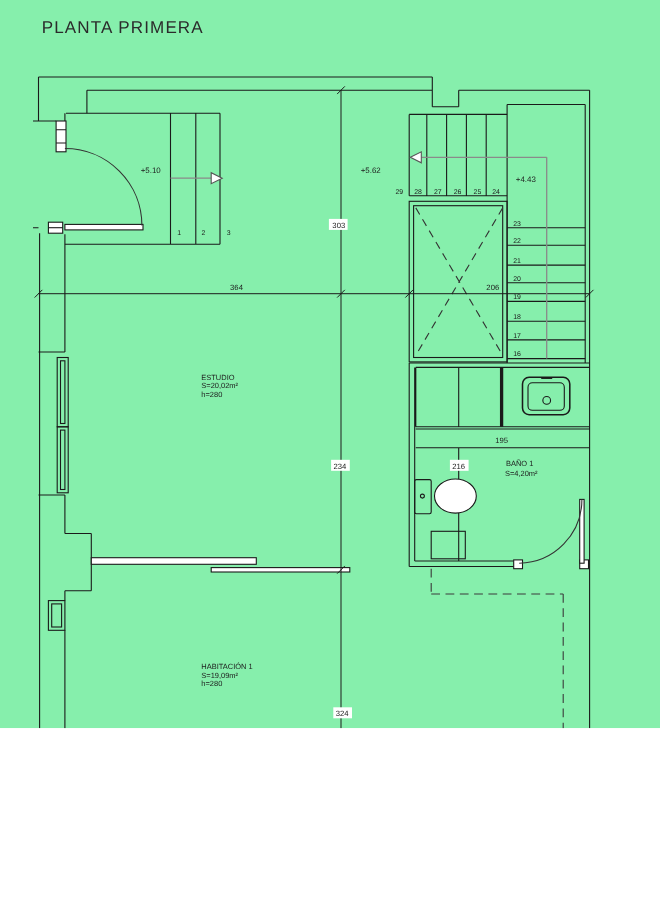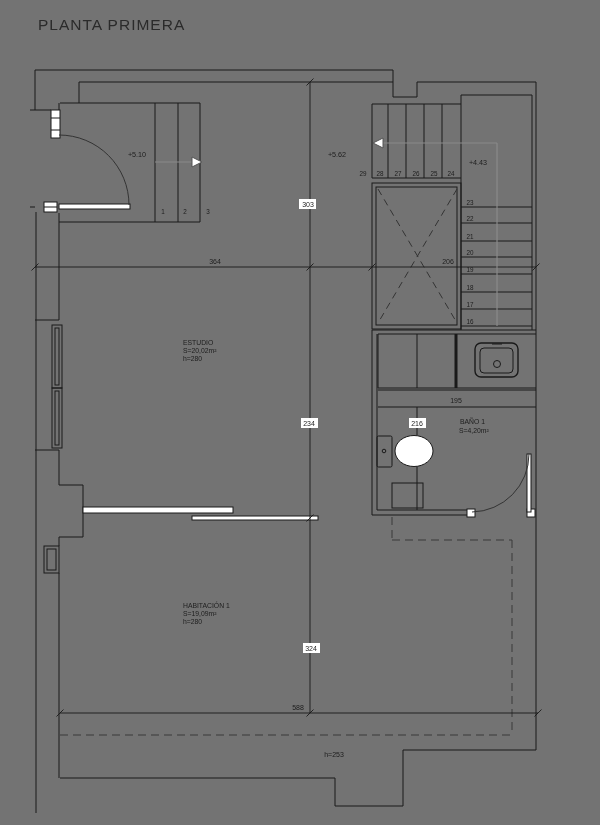--- a/index.html
+++ b/index.html
@@ -1,16 +1,16 @@
 <!DOCTYPE html>
 <html><head>
 <meta charset="utf-8">
 <style>
   html,body{margin:0;padding:0;background:#ffffff;}
-  .page{position:relative;width:600px;height:825px;background:#737373;overflow:hidden;
+  .page{position:relative;width:600px;height:662px;background:#86efac;overflow:hidden;
         font-family:"Liberation Sans","DejaVu Sans",sans-serif;}
   svg{position:absolute;left:0;top:0;}
   text{fill:#1d1d1d;font-family:"Liberation Sans","DejaVu Sans",sans-serif;}
   .t-title{font-size:15.5px;letter-spacing:1px;fill:#2b2b2b;}
   .t-dim{font-size:7px;}
   .t-room{font-size:6.8px;}
   .t-step{font-size:6.3px;}
   .t-level{font-size:7.2px;}
 </style>
 </head>

